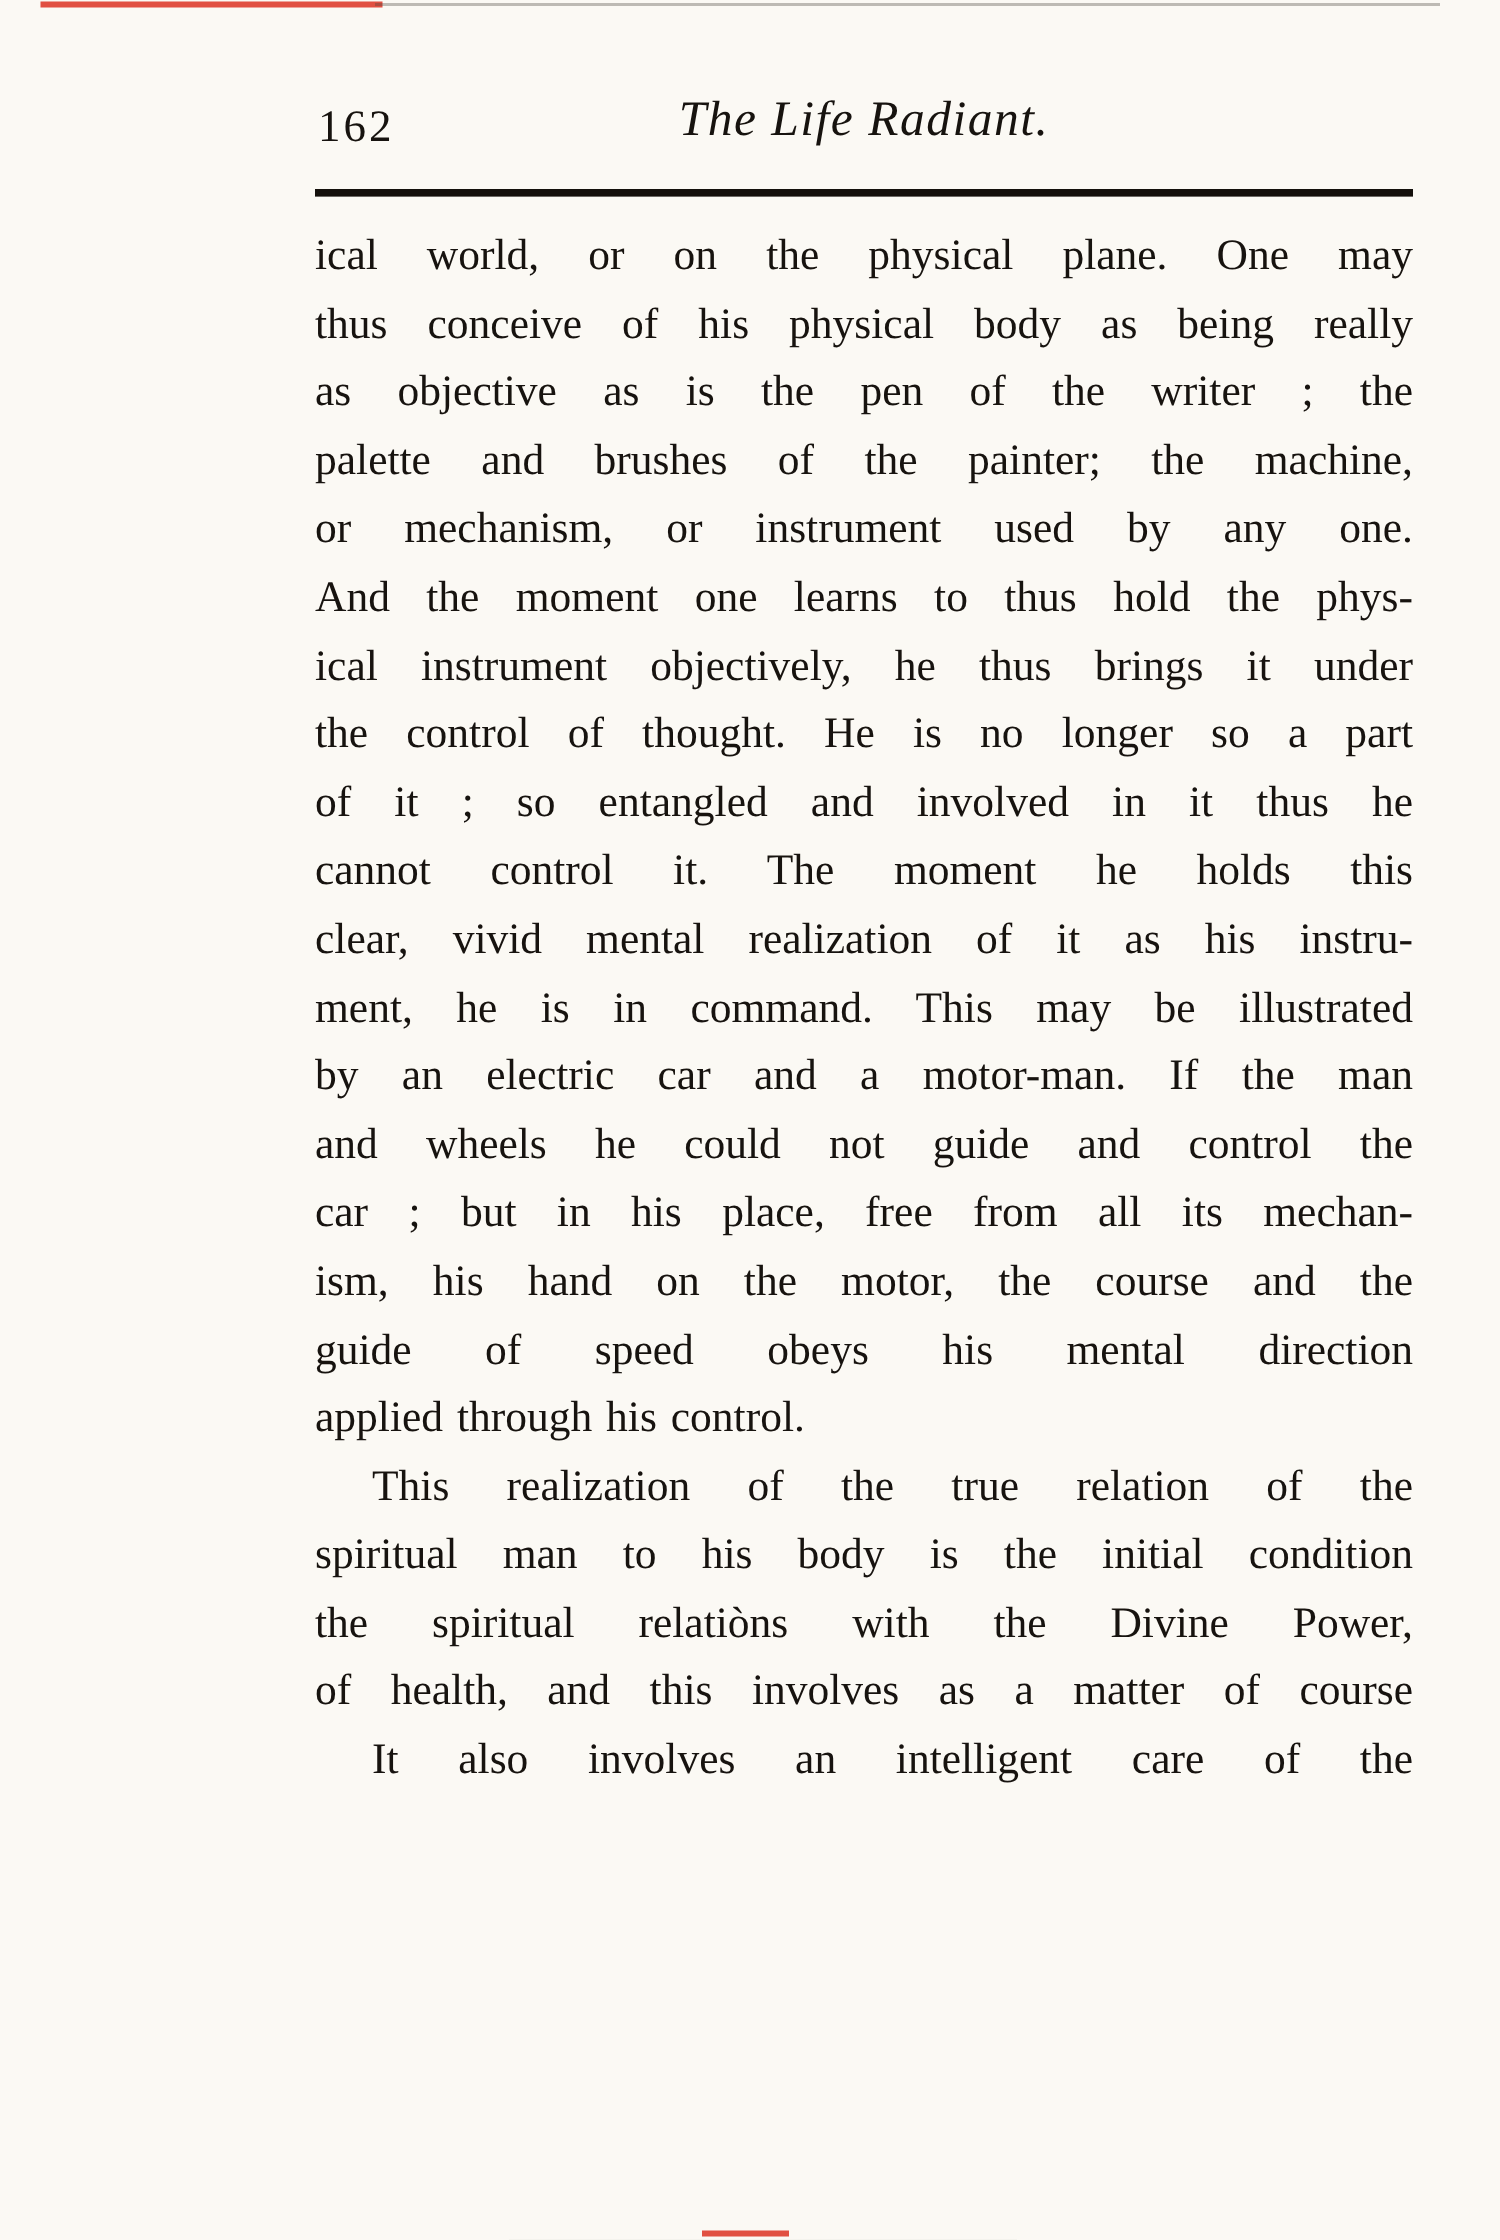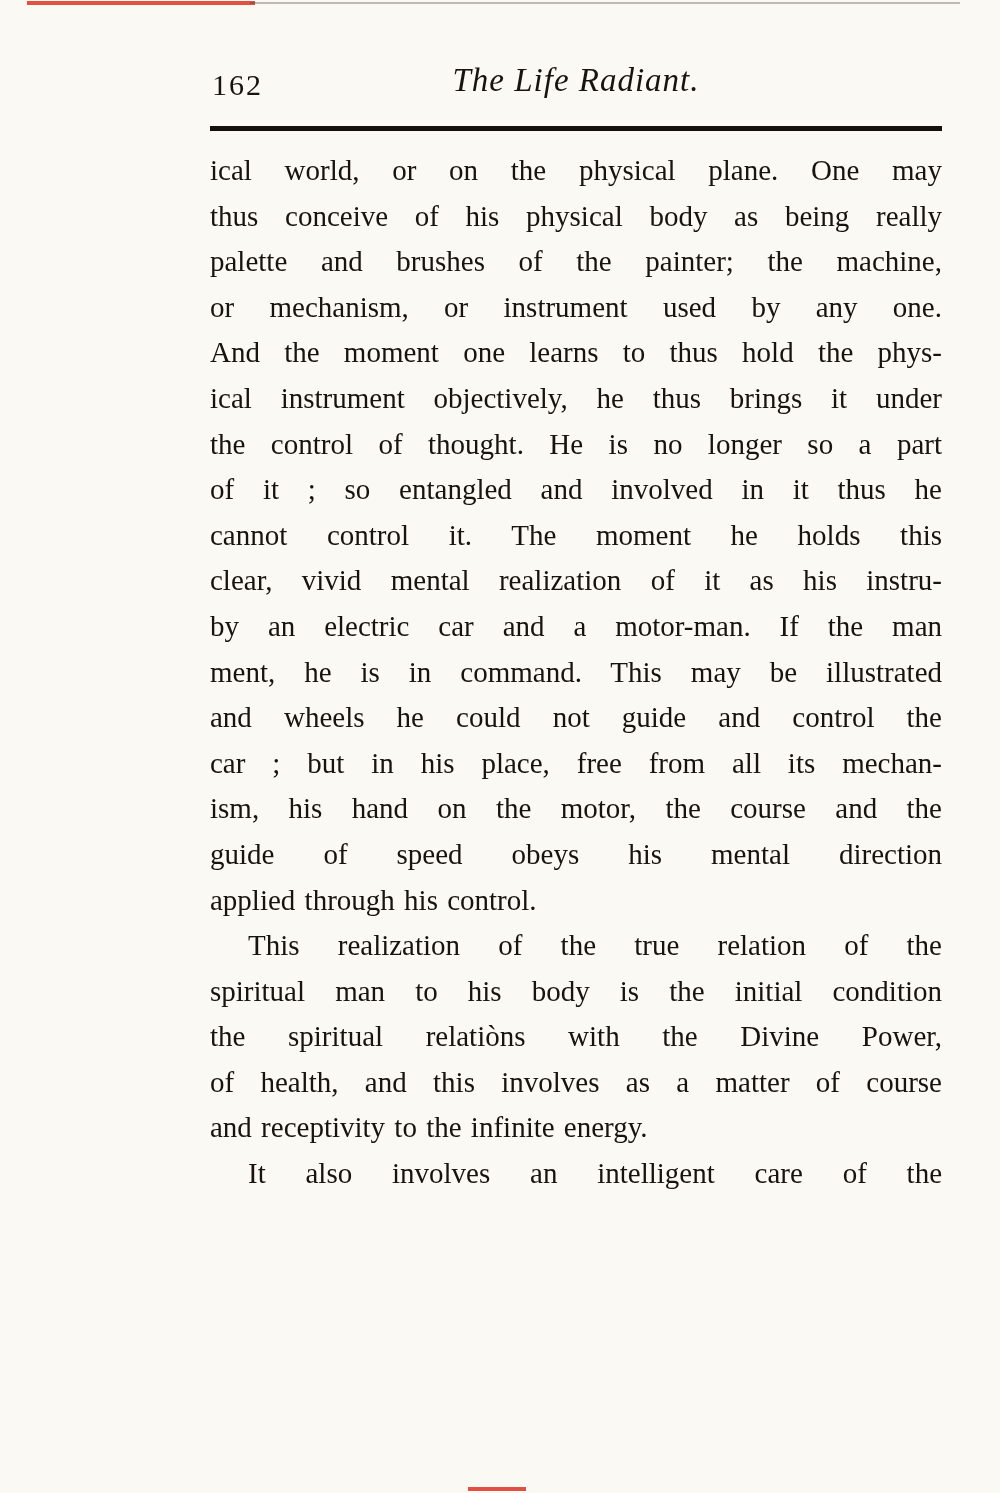--- a/index.html
+++ b/index.html
@@ -94,42 +94,42 @@
       <span class="page-number">162</span>
       <div class="page-title">The Life Radiant.</div>
     </div>
 
     <div class="rule"></div>
 
     <div class="text-block">
         <div class="paragraph">
           <div class="line">ical world, or on the physical plane.  One may</div>
           <div class="line">thus conceive of his physical body as being really</div>
+          <div class="line">as objective as is the pen of the writer ; the</div>
           <div class="line">palette and brushes of the painter; the machine,</div>
           <div class="line">or mechanism, or instrument used by any one.</div>
           <div class="line">And the moment one learns to thus hold the phys-</div>
           <div class="line">ical instrument objectively, he thus brings it under</div>
           <div class="line">the control of thought.   He is no longer so a part</div>
           <div class="line">of it ; so entangled and involved in it thus he</div>
           <div class="line">cannot control it.  The moment he holds this</div>
           <div class="line">clear, vivid mental realization of it as his instru-</div>
+          <div class="line">ment, he is in command.   This may be illustrated</div>
           <div class="line">by an electric car and a motor-man.   If the man</div>
-          <div class="line">ment, he is in command.   This may be illustrated</div>
           <div class="line">and wheels he could not guide and control the</div>
           <div class="line">car ; but in his place, free from all its mechan-</div>
           <div class="line">ism, his hand on the motor, the course and the</div>
           <div class="line">guide of speed obeys his mental direction</div>
           <div class="line last">applied through his control.</div>
         </div>
         <div class="paragraph">
           <div class="line indent">This realization of the true relation of the</div>
           <div class="line">spiritual man to his body is the initial condition</div>
           <div class="line">the spiritual relatiòns with the Divine Power,</div>
           <div class="line">of health, and this involves as a matter of course</div>
-          <div class="line last">and receptivity to the infinite energy.</div>
         </div>
         <div class="paragraph">
           <div class="line indent">It also involves an intelligent care of the</div>
         </div>
       </div>
   </div>
 
   <div class="scan-artifact-bottom"></div>
 </div>
 

